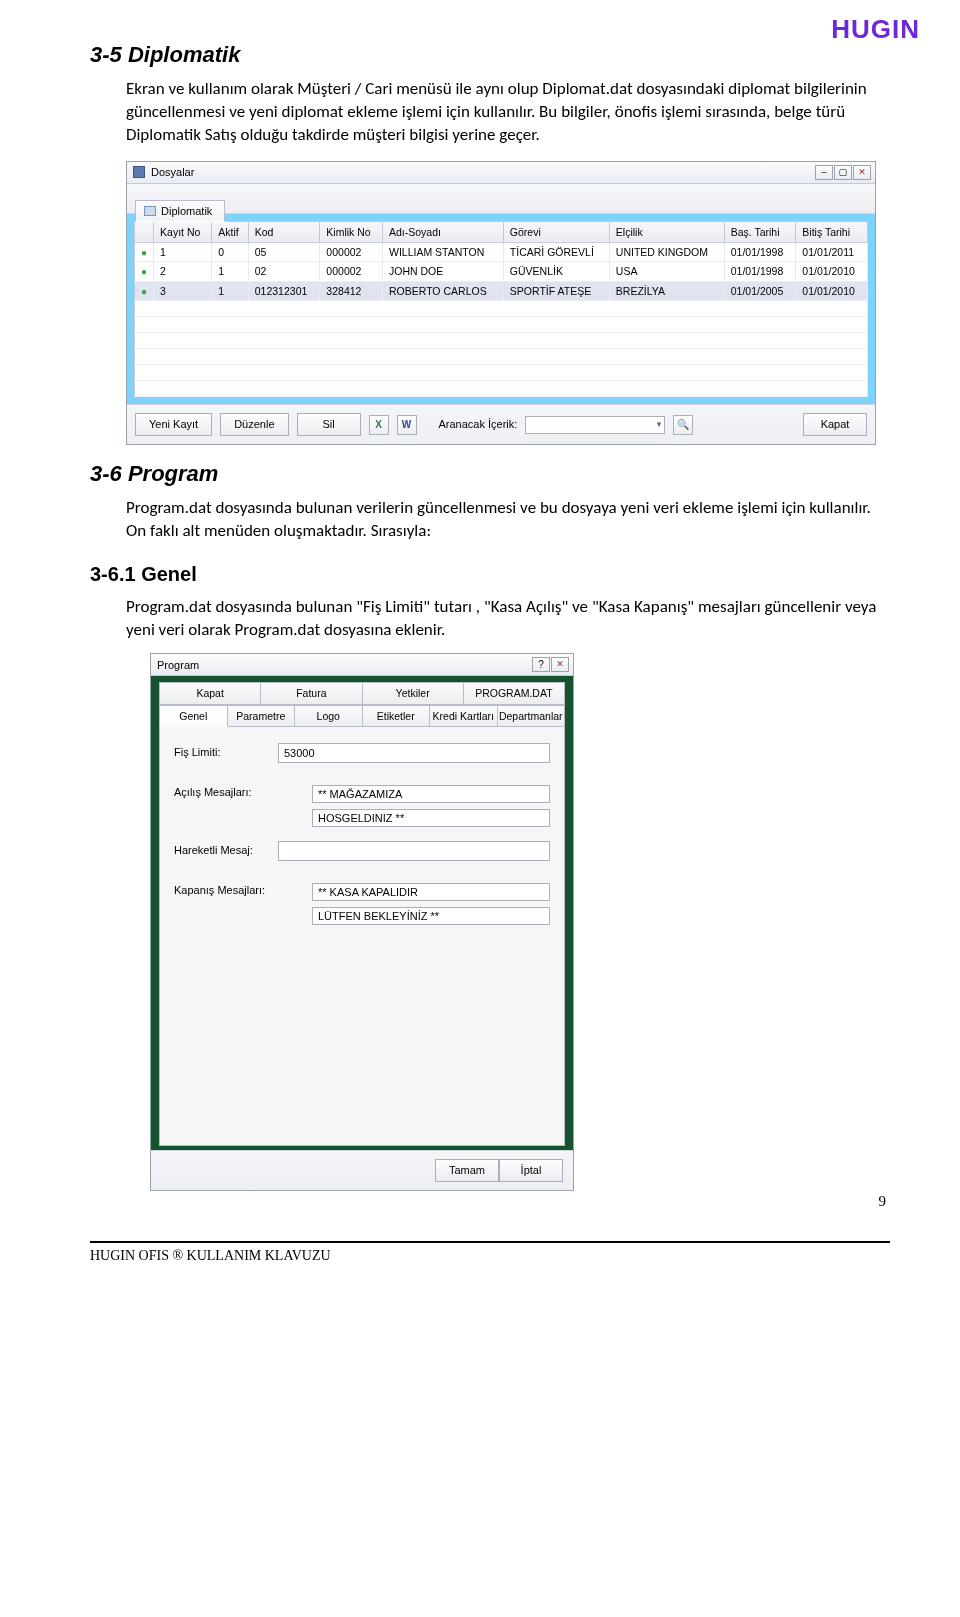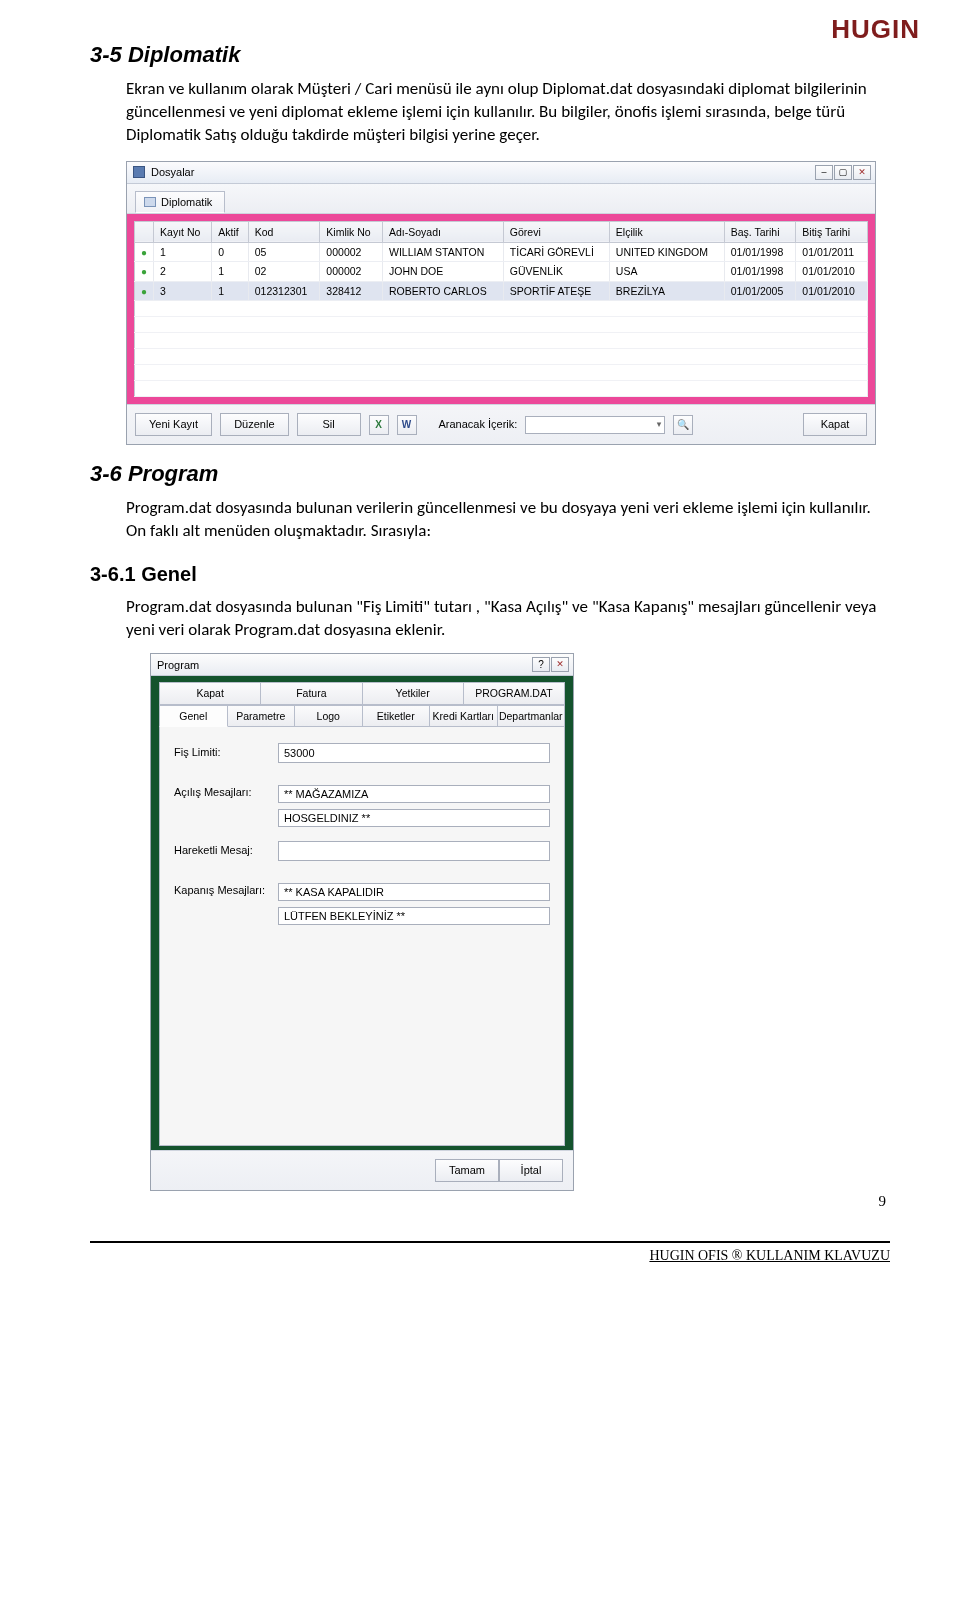--- a/index.html
+++ b/index.html
@@ -12,21 +12,21 @@
     color: #000;
     font-size: 17px;
     line-height: 1.35;
   }
   .brand {
     position: absolute;
     top: 12px;
     right: 40px;
     font-weight: 900;
     letter-spacing: 1px;
-    color: #7f1d1d;
+    color: #6d28d9;
     font-family: Arial, sans-serif;
     font-size: 26px;
   }
   h2.section-heading {
     font-size: 22px;
     font-weight: 700;
     margin: 10px 0 8px 0;
     font-family: Arial, sans-serif;
     font-style: italic;
   }
@@ -44,21 +44,21 @@
   }
 
   
   .win {
     border: 1px solid #9aa2af;
     font-family: Tahoma, Arial, sans-serif;
     font-size: 11px;
     background: #f0f0f0;
     margin: 14px 0 14px 36px;
   }
-  .win.dosyalar { width: 750px; background: #ec4899; }
+  .win.dosyalar { width: 750px; background: #7dd3fc; }
   .titlebar {
     display: flex;
     align-items: center;
     justify-content: space-between;
     height: 22px;
     background: linear-gradient(#fbfbfd, #e7ecf4);
     border-bottom: 1px solid #c4cad6;
     padding: 0 4px 0 6px;
   }
   .titlebar .tleft { display: flex; align-items: center; gap: 6px; }
@@ -85,21 +85,21 @@
   }
   .tab {
     display: inline-flex;
     align-items: center;
     gap: 5px;
     background: linear-gradient(#fcfcfd, #f0f2f6);
     border: 1px solid #b7bdcb;
     border-bottom: 1px solid #fff;
     padding: 3px 12px 3px 8px;
     position: relative;
-    top: 1px;
+    top: 10px;
   }
   .tab-icon {
     width: 12px; height: 10px;
     border: 1px solid #7a93b8;
     background: #cdd9ec;
   }
   .grid-wrap {
     padding: 7px;
   }
   .grid {
@@ -221,45 +221,44 @@
     font-size: 11px;
   }
   .text-input {
     flex: 1;
     border: 1px solid #a9afbc;
     background: #fff;
     height: 20px;
     padding: 2px 5px;
     font-size: 11px;
   }
-  .stack-inputs { flex: 1; display: flex; flex-direction: column; gap: 6px; }
+  .stack-inputs { flex: 1; display: flex; flex-direction: column; gap: 6px; margin-left: 34px; }
   .dlg-buttons {
     display: flex;
     justify-content: flex-end;
     padding: 8px 10px;
     background: linear-gradient(#f4f5f8, #edeff4);
     border-top: 1px solid #cfd4de;
   }
   .help-btn {
     width: 18px; height: 15px;
     border: 1px solid #9aa2af;
     background: linear-gradient(#fdfdfd, #e9ecf2);
     text-align: center;
     line-height: 13px;
     font-size: 10px;
   }
 
   .footer-line {
     border-top: 2px solid #000;
     margin-top: 30px;
     padding-top: 4px;
-    text-align: right;
+    text-align: left;
     font-size: 14px;
     font-family: "Times New Roman", serif;
-    text-decoration: underline;
   }
   .page-num {
     text-align: right;
     font-size: 15px;
     margin-top: -10px;
     margin-right: 4px;
   }
 </style>
 </head>
 <body>

